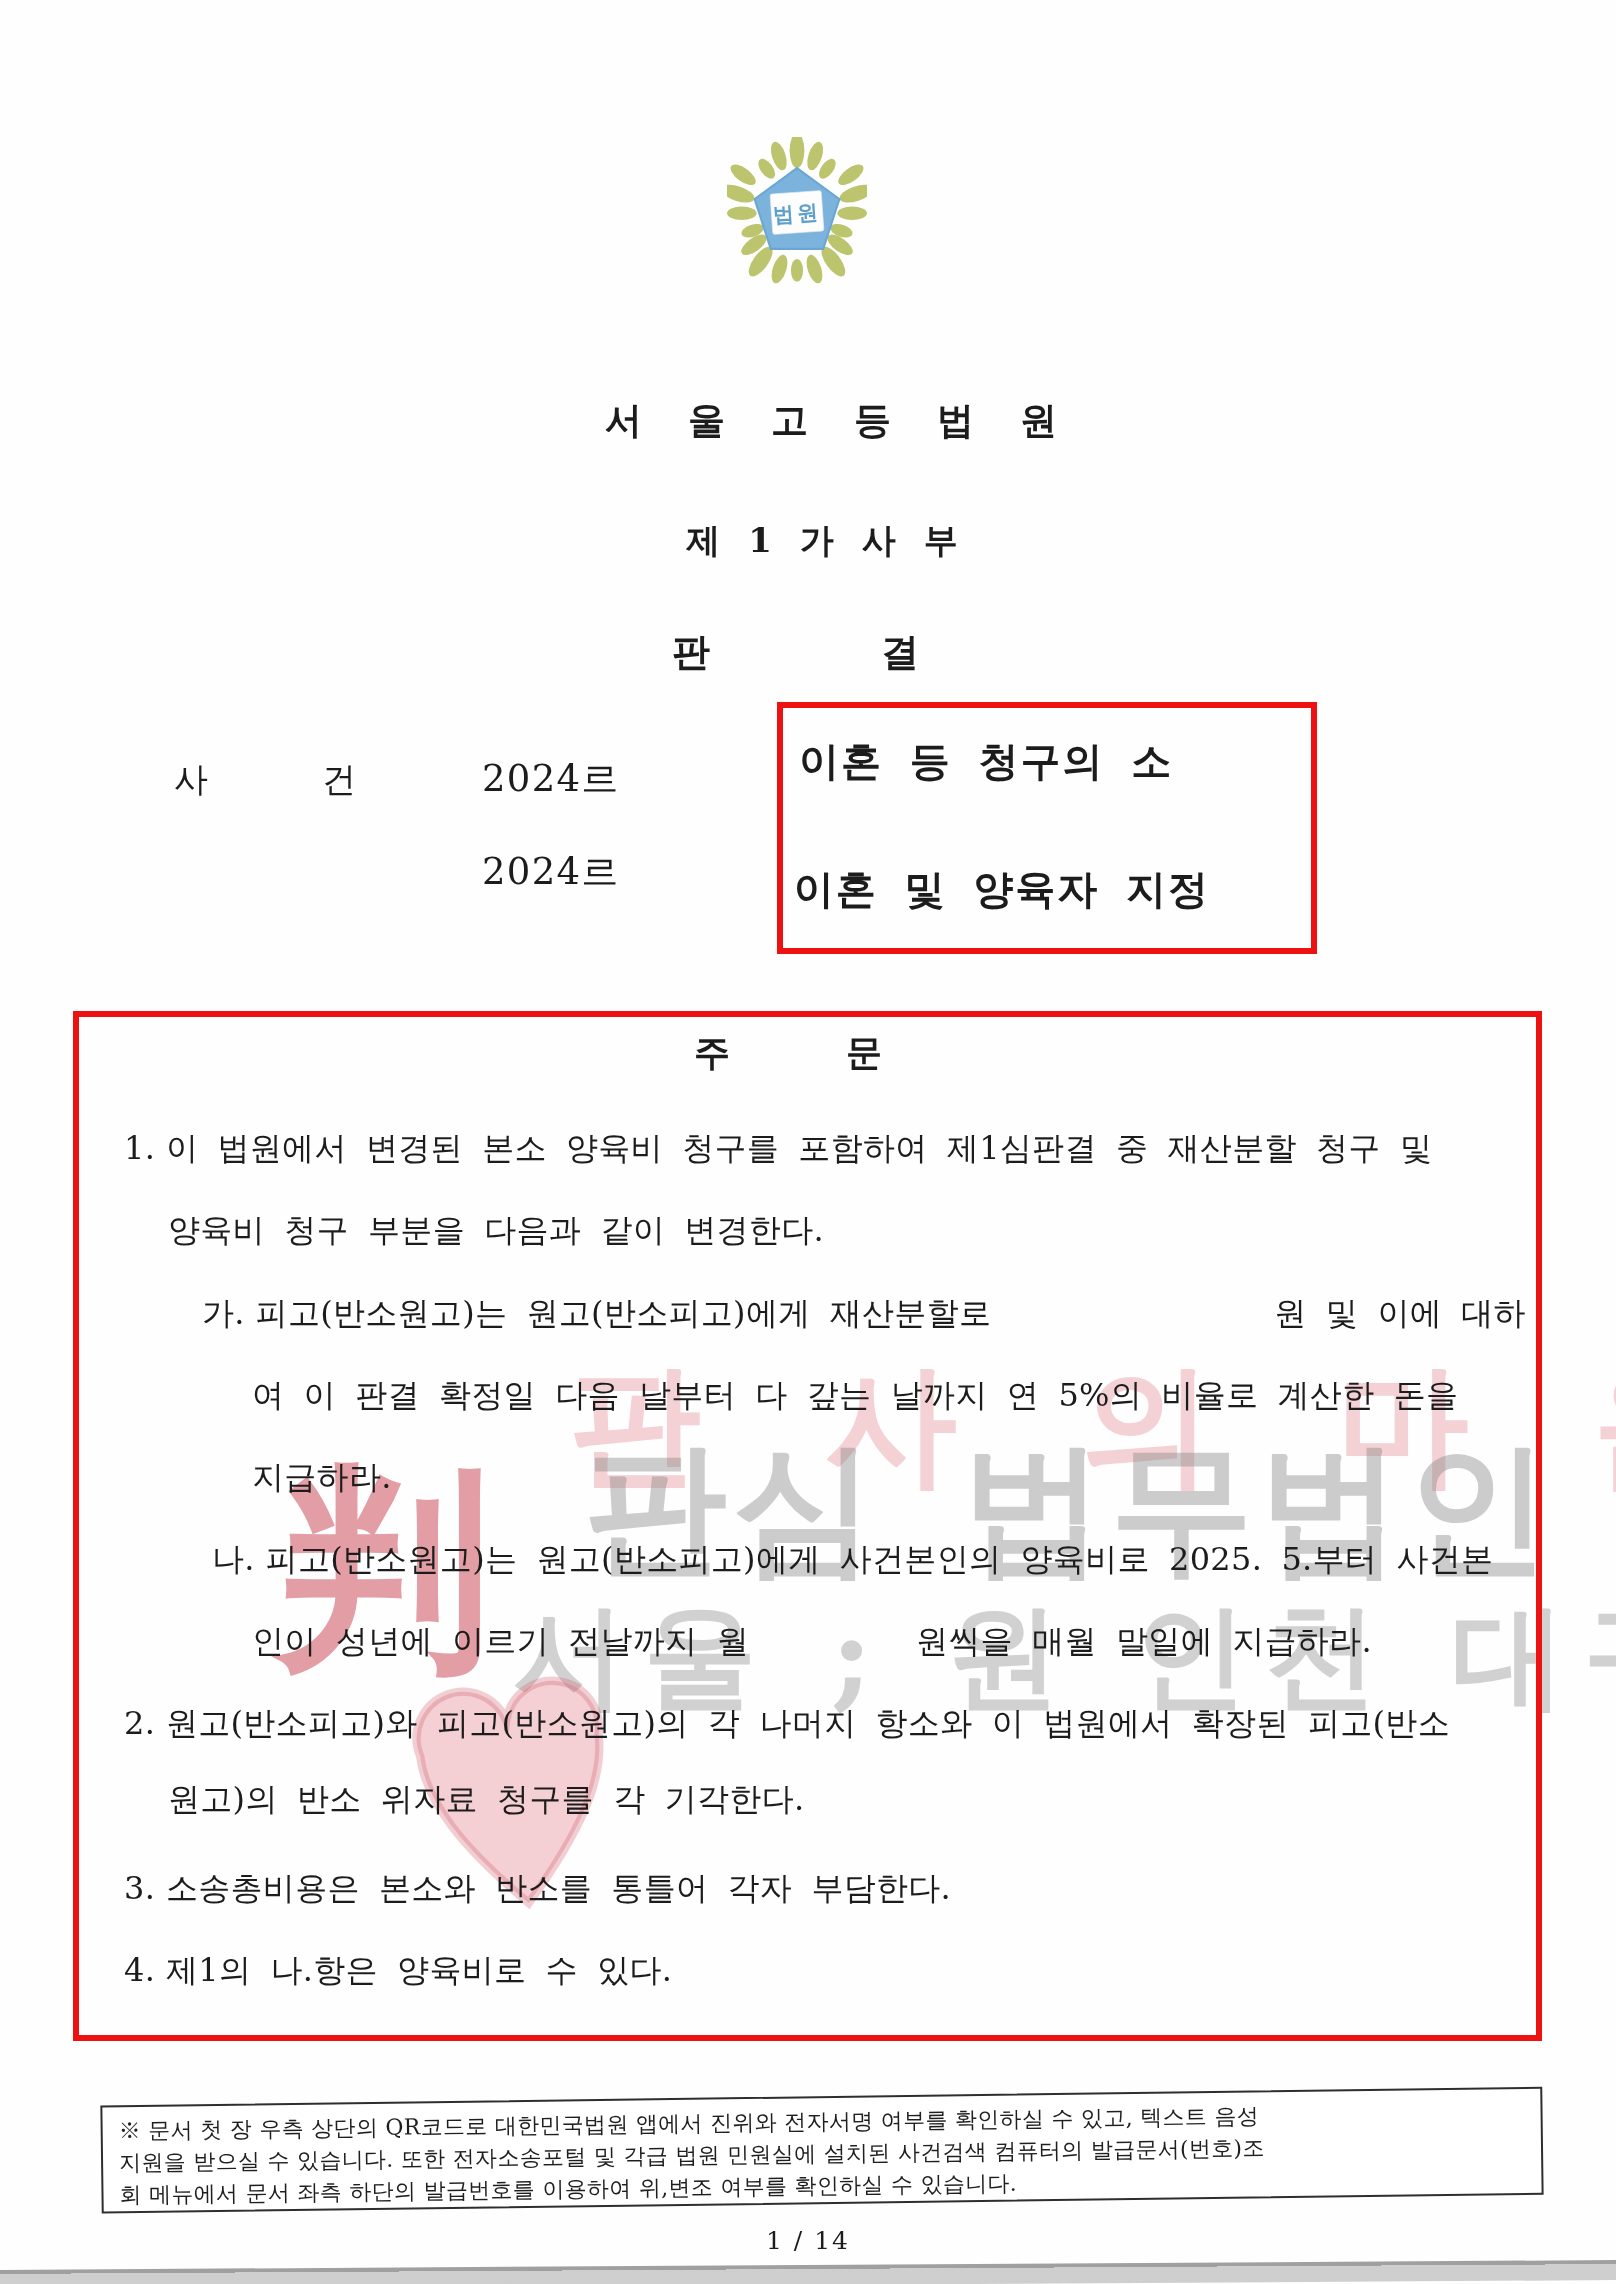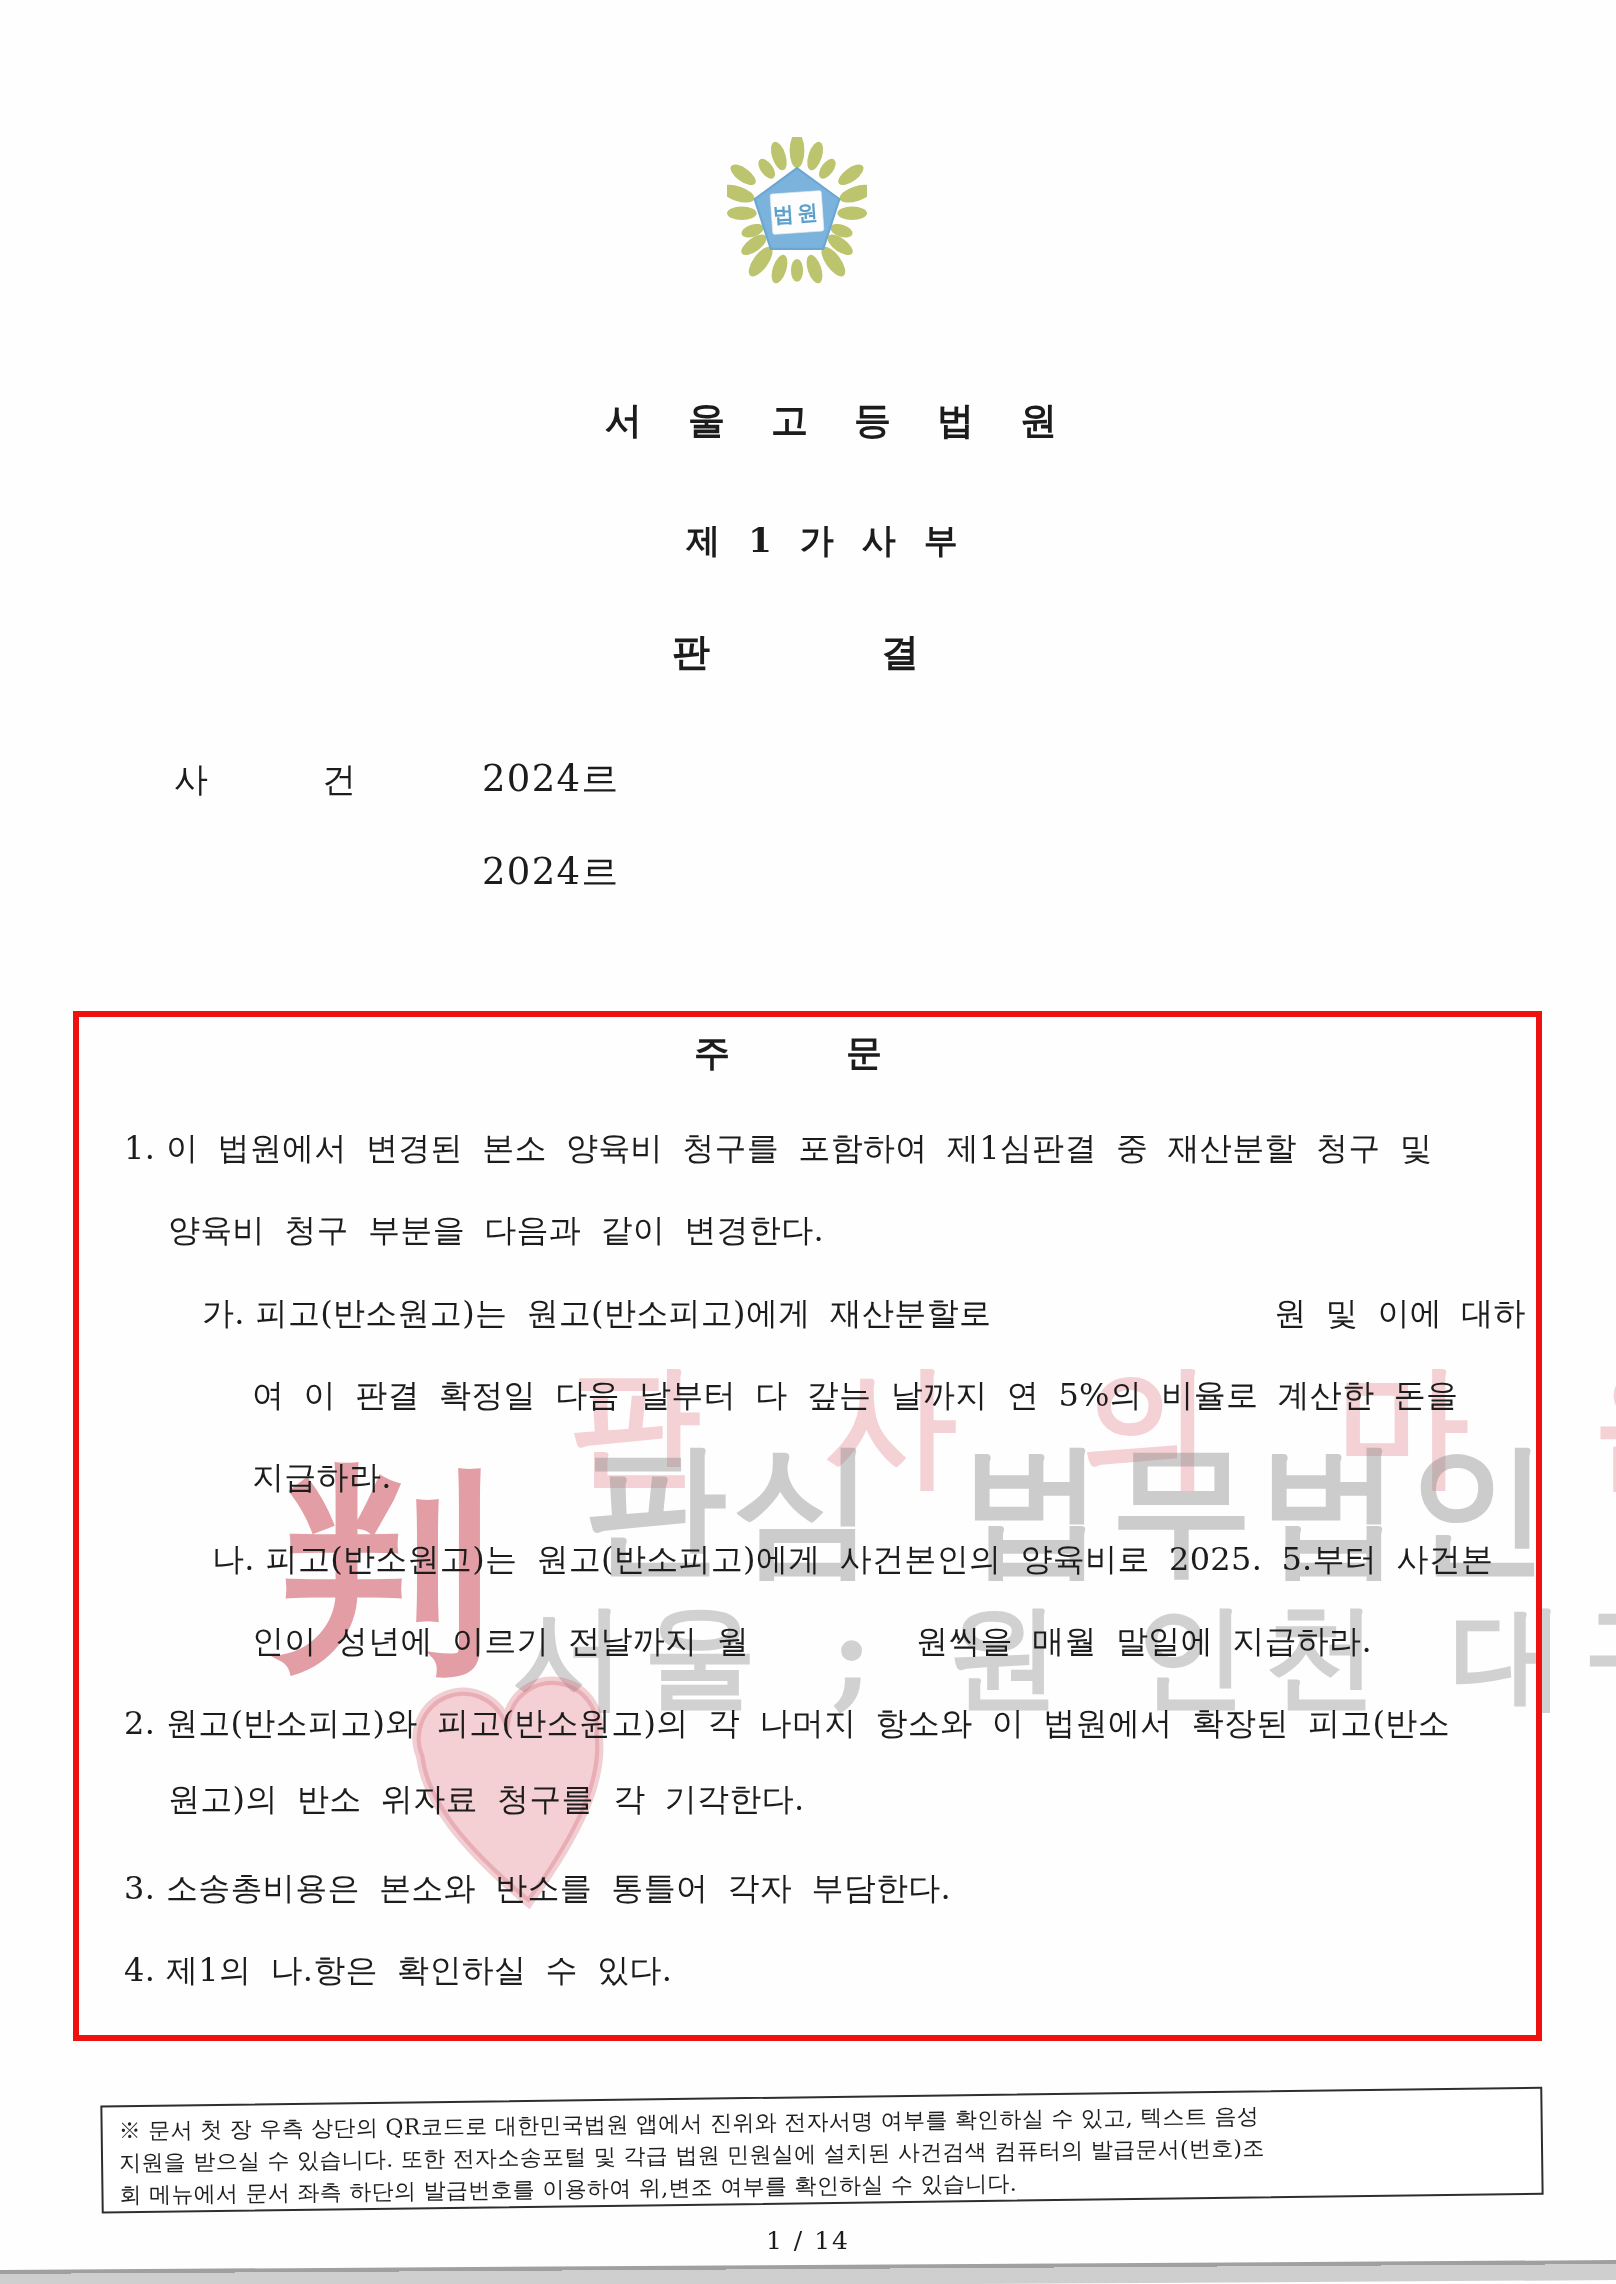--- a/index.html
+++ b/index.html
@@ -157,20 +157,24 @@
   <div class="abs court-name">서울고등법원</div>
   <div class="abs division">제1가사부</div>
   <span class="abs doc-title-char dt1">판</span>
   <span class="abs doc-title-char dt2">결</span>
 
   <span class="abs case-char" style="left:174px;top:757px;">사</span>
   <span class="abs case-char" style="left:322px;top:757px;">건</span>
   <span class="abs case-num" style="left:482px;top:754px;">2024르</span>
   <span class="abs case-num" style="left:482px;top:847px;">2024르</span>
 
+  <div class="abs redbox box-claims">
+    <span class="claim-line claim-1">이혼 등 청구의 소</span>
+    <span class="claim-line claim-2">이혼 및 양육자 지정</span>
+  </div>
 
   <div class="abs redbox box-order">
     <span class="order-head oh1">주</span>
     <span class="order-head oh2">문</span>
 
     <div class="order-line ol1">
       <span class="order-num">1.</span><span>이 법원에서 변경된 본소 양육비 청구를 포함하여 제1심판결 중 재산분할 청구 및</span>
     </div>
     <div class="order-line ol3">
       <span class="order-num">가.</span><span>피고(반소원고)는 원고(반소피고)에게 재산분할로</span><span class="gap-wide"></span><span>원 및 이에 대하</span>
@@ -190,21 +194,21 @@
     <div class="order-line ol8">
       <span class="order-num">2.</span><span>원고(반소피고)와 피고(반소원고)의 각 나머지 항소와 이 법원에서 확장된 피고(반소</span>
     </div>
     <div class="order-line ol9">원고)의 반소 위자료 청구를 각 기각한다.</div>
 
     <div class="order-line ol10">
       <span class="order-num">3.</span><span>소송총비용은 본소와 반소를 통틀어 각자 부담한다.</span>
     </div>
 
     <div class="order-line ol11">
-      <span class="order-num">4.</span><span>제1의 나.항은 확인하실 수 있다.</span>
+      <span class="order-num">4.</span><span>제1의 나.항은 양육비로 수 있다.</span>
     </div>
   </div>
 
   <div class="abs footer-box">
     <div class="footer-line">※ 문서 첫 장 우측 상단의 QR코드로 대한민국법원 앱에서 진위와 전자서명 여부를 확인하실 수 있고, 텍스트 음성</div>
     <div class="footer-line">지원을 받으실 수 있습니다. 또한 전자소송포털 및 각급 법원 민원실에 설치된 사건검색 컴퓨터의 발급문서(번호)조</div>
     <div class="footer-line">회 메뉴에서 문서 좌측 하단의 발급번호를 이용하여 위,변조 여부를 확인하실 수 있습니다.</div>
   </div>
 
   <div class="abs page-number">1 / 14</div>

